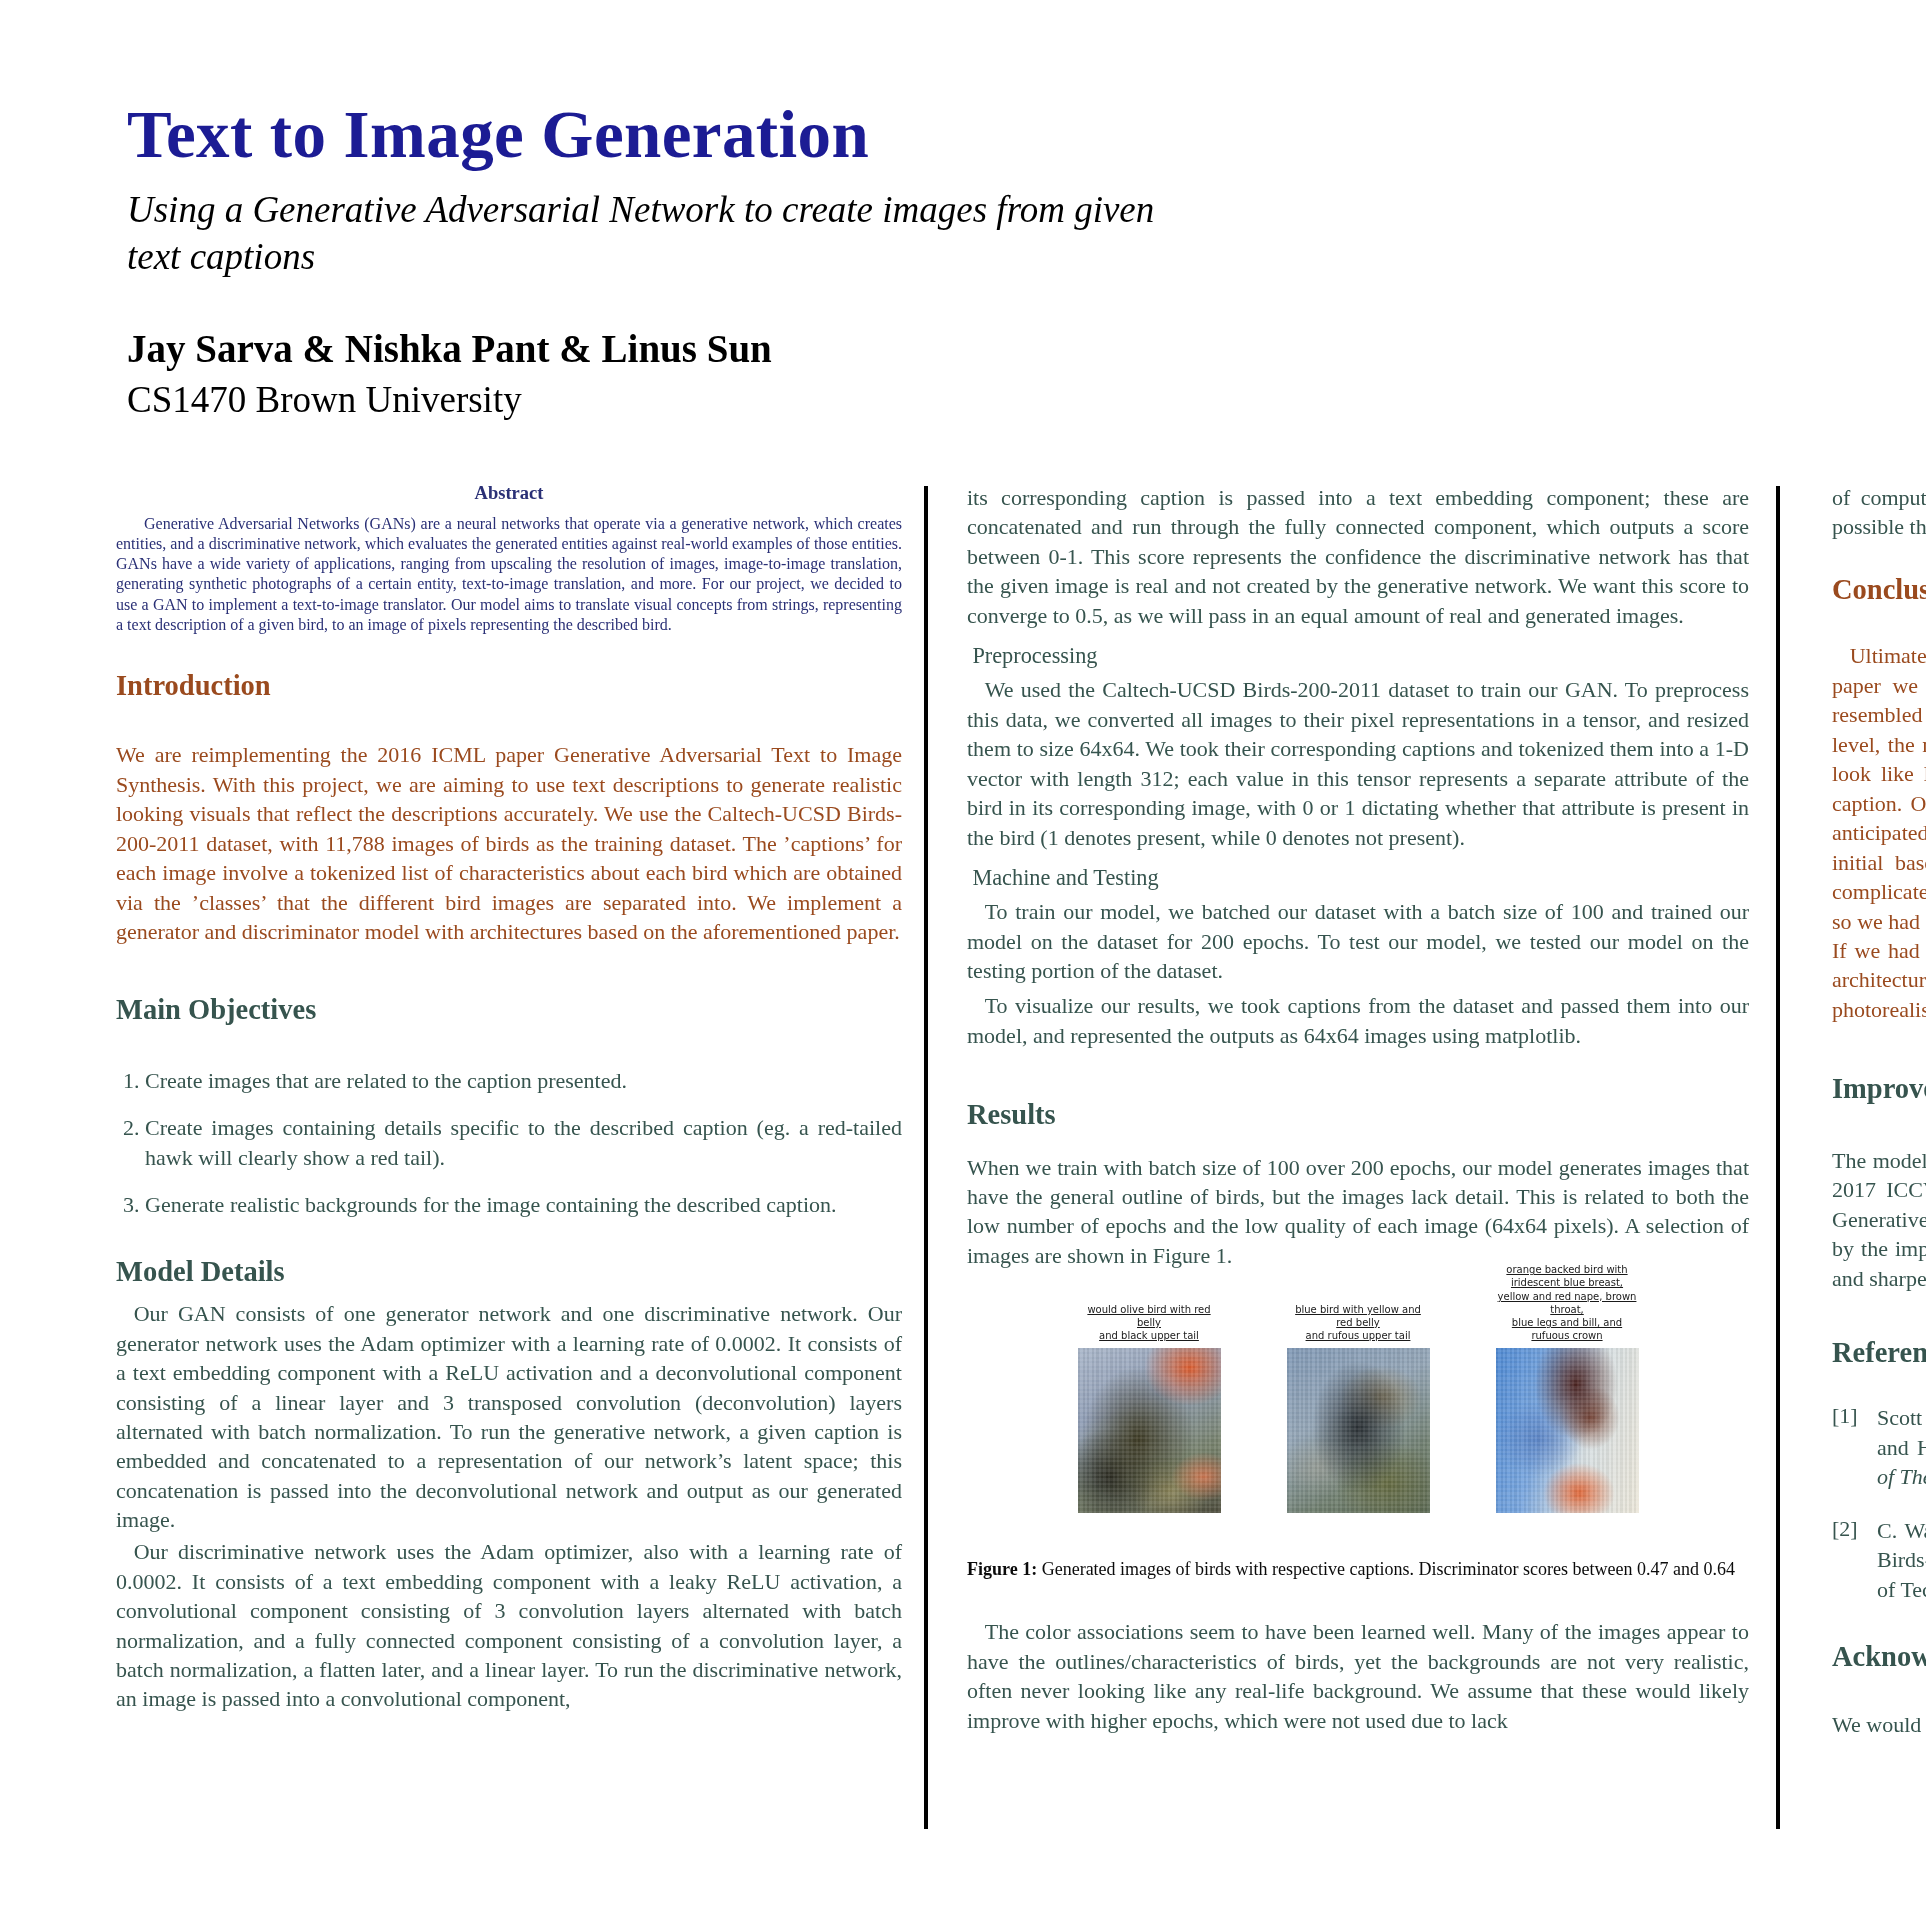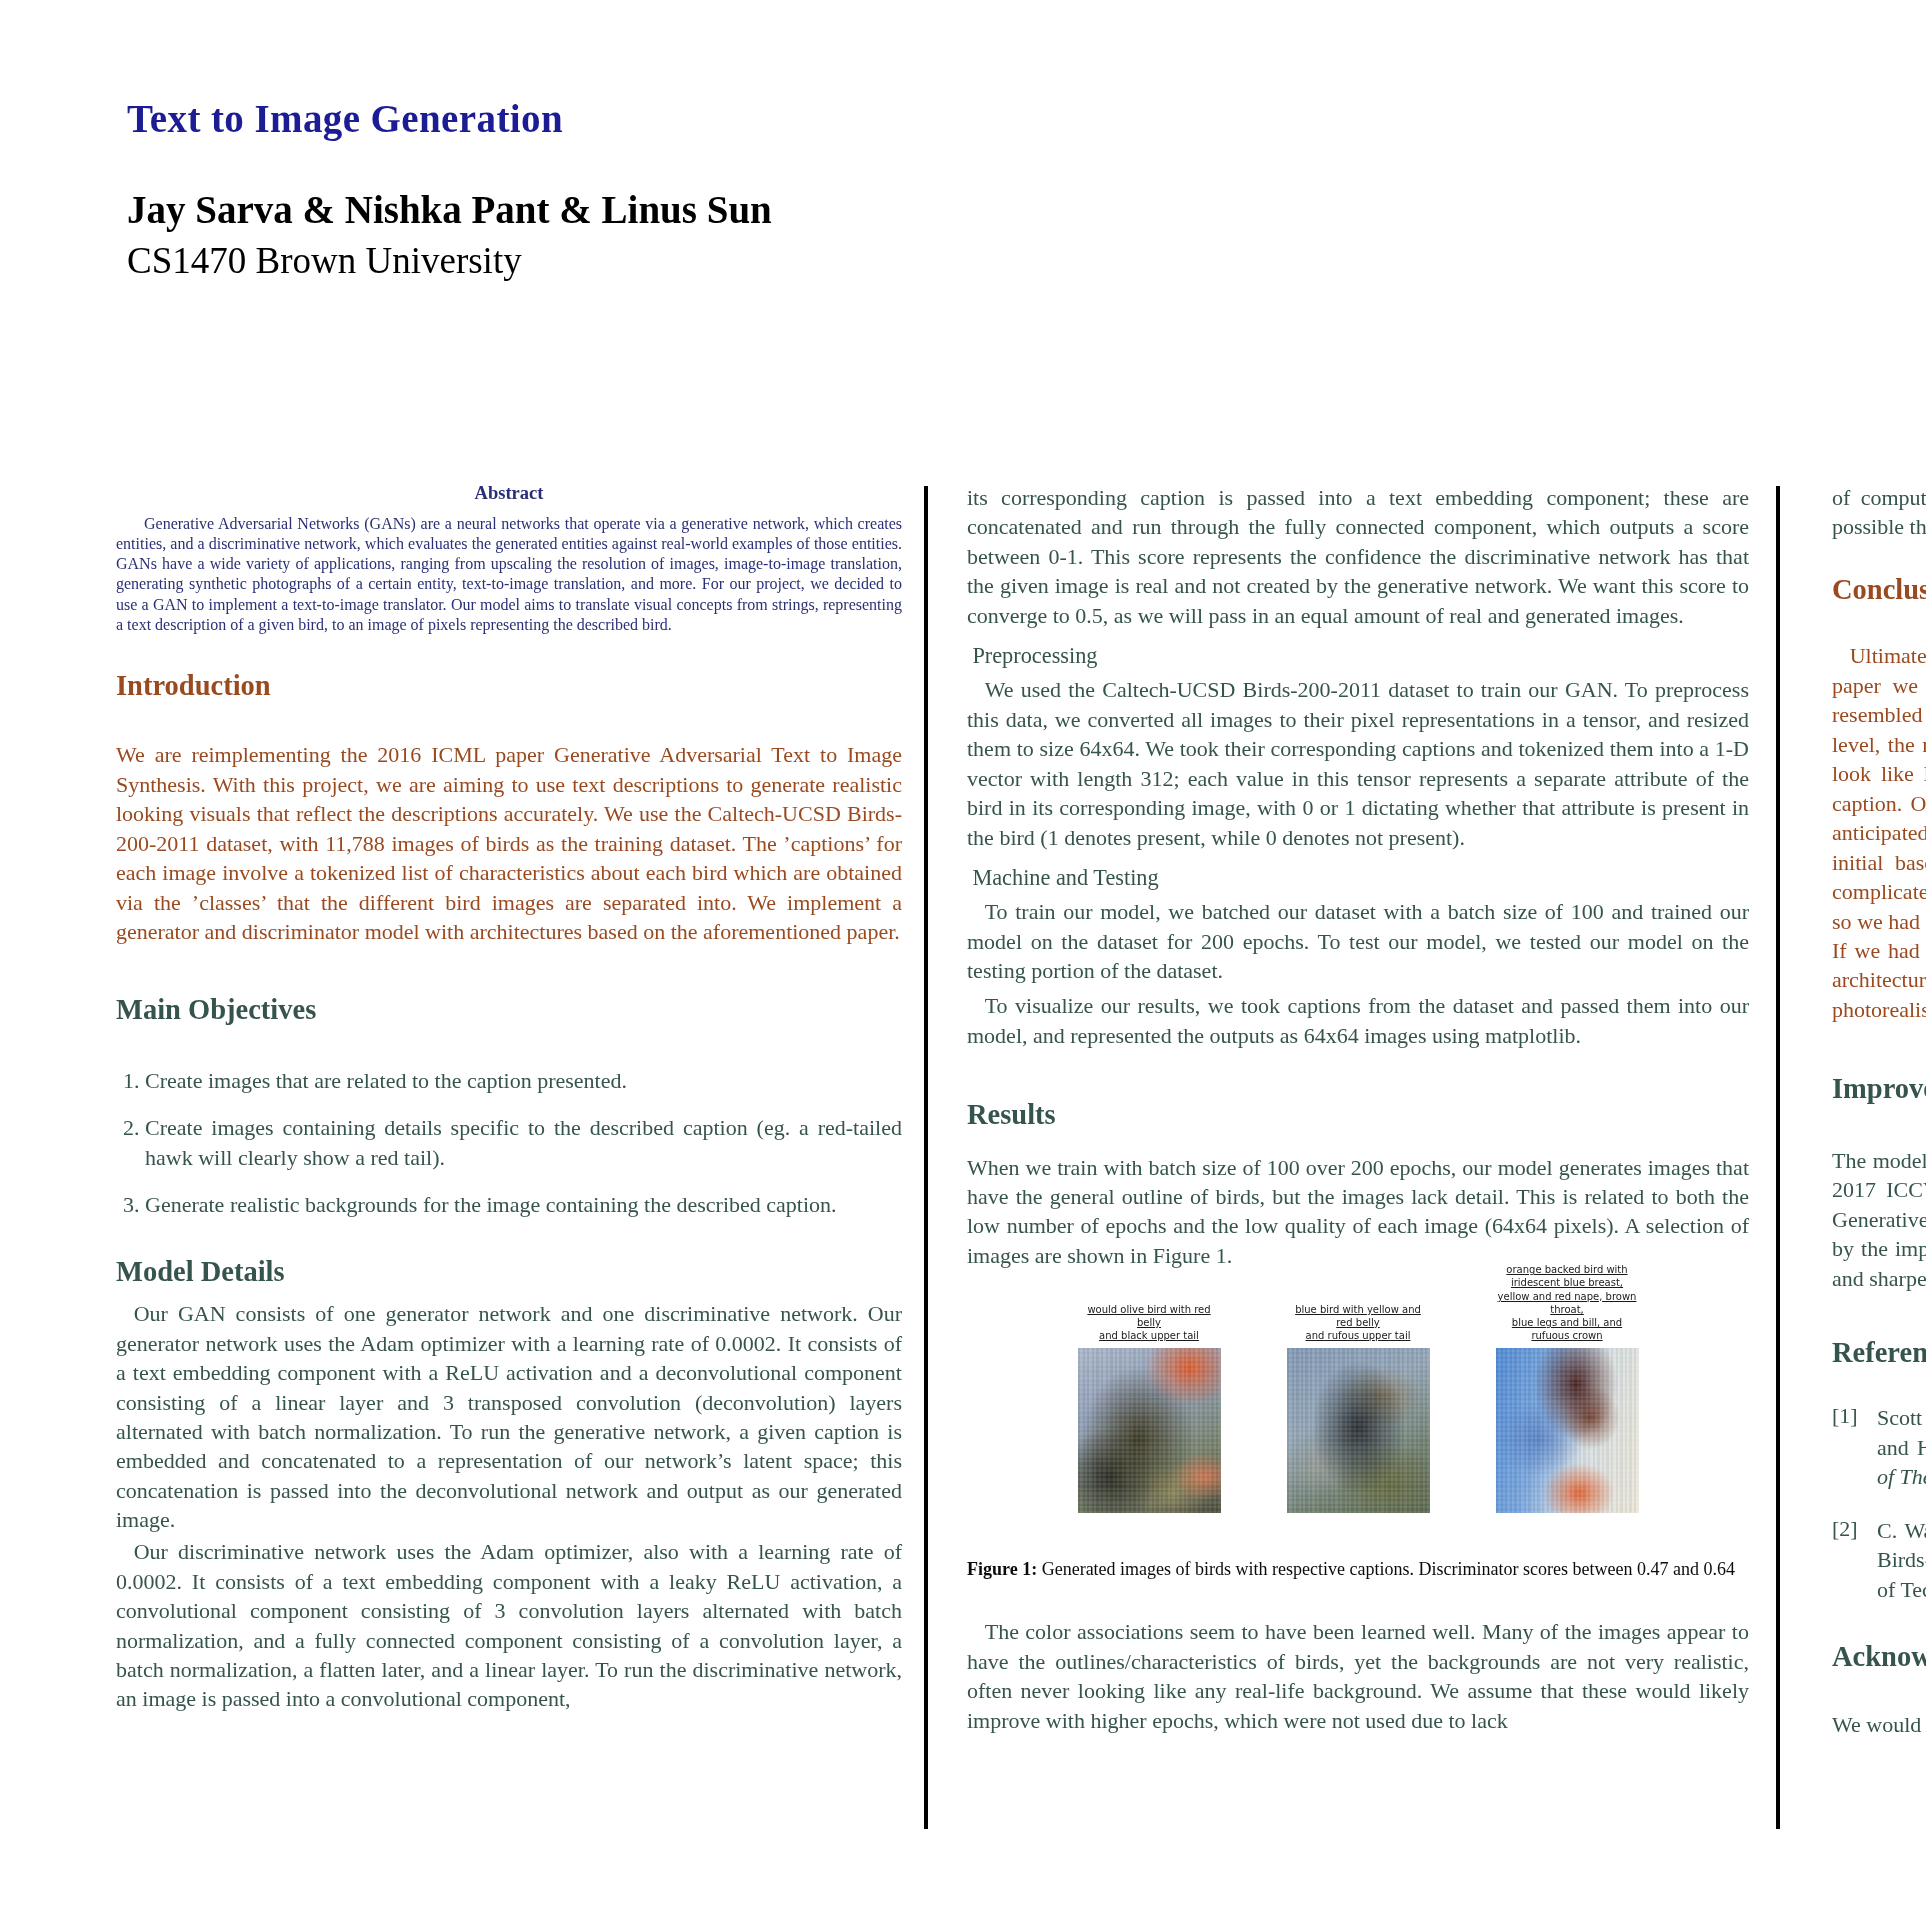--- a/index.html
+++ b/index.html
@@ -10,21 +10,21 @@
     --ink:#111111;
   }
   *{margin:0;padding:0;box-sizing:border-box;}
   html,body{width:2703px;height:1910px;background:#ffffff;overflow:hidden;}
   body{font-family:"Liberation Serif", serif;color:var(--ink);}
 
   .poster{position:relative;width:2703px;height:1910px;background:#ffffff;}
 
   
   .header{position:absolute;left:127px;top:96px;width:1310px;}
-  .title{font-size:39px;font-weight:bold;color:var(--title-blue);letter-spacing:0.4px;}
+  .title{font-size:67px;font-weight:bold;color:var(--title-blue);letter-spacing:0.4px;}
   .subtitle{margin-top:14px;font-size:37px;font-style:italic;line-height:1.26;color:#000;max-width:1071px;}
   .authors{margin-top:46px;font-size:39px;font-weight:bold;color:#000;}
   .affiliation{margin-top:7px;font-size:37px;color:#000;}
 
   
   .col{position:absolute;top:483px;}
   .col-1{left:116px;width:786px;}
   .col-2{left:967px;width:782px;}
   .col-3{left:1832px;width:782px;}
   .divider{position:absolute;top:486px;width:3.5px;height:1343px;background:#000;}
@@ -110,20 +110,21 @@
   .c3-ack-h{margin-top:37px;}
   .c3-ack-p{margin-top:37px;}
 </style>
 </head>
 <body>
 
 <div class="poster">
 
   <header class="header">
     <h1 class="title">Text to Image Generation</h1>
+    <div class="subtitle">Using a Generative Adversarial Network to create images from given text captions</div>
     <div class="authors">Jay Sarva &amp; Nishka Pant &amp; Linus Sun</div>
     <div class="affiliation">CS1470 Brown University</div>
   </header>
 
   <div class="divider divider-1"></div>
   <div class="divider divider-2"></div>
 
   <section class="col col-1">
 
     <div class="abstract">

